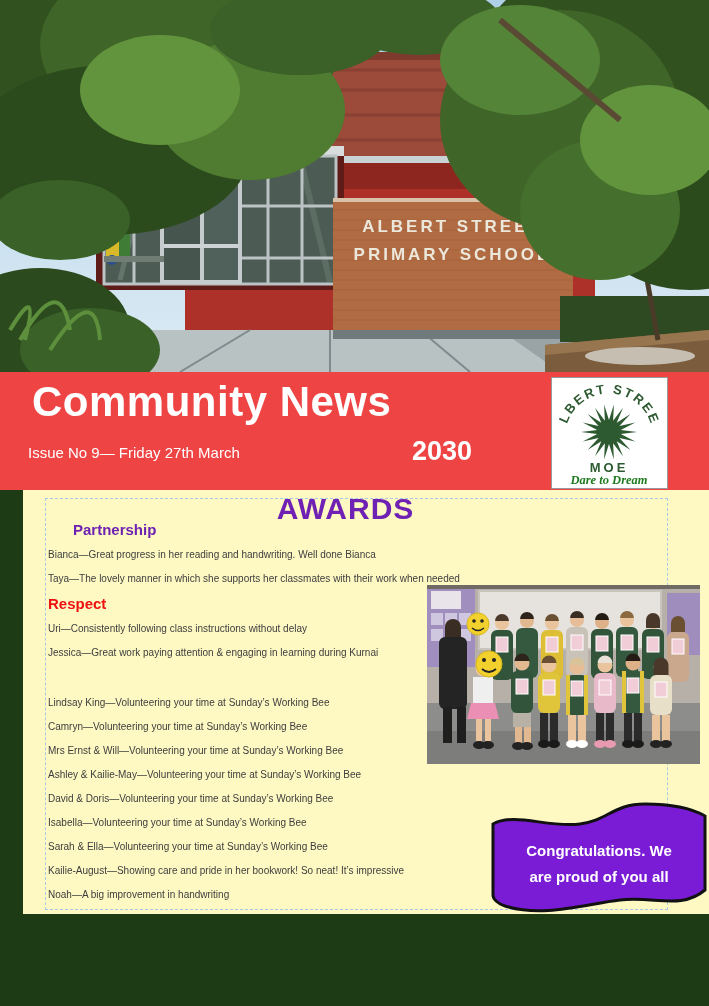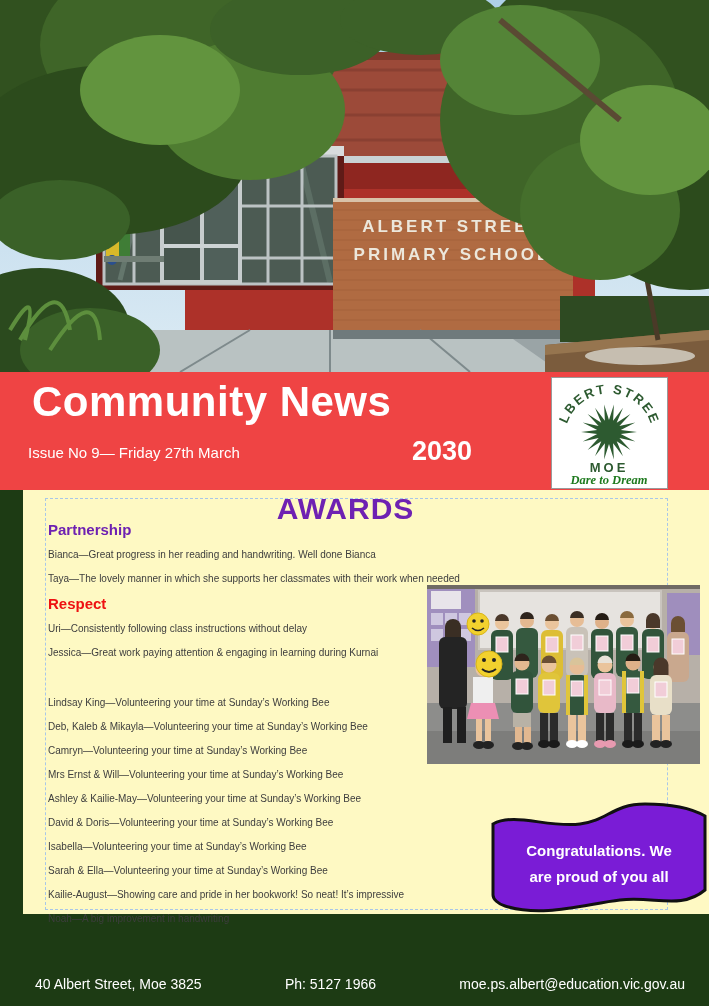--- a/index.html
+++ b/index.html
@@ -17,21 +17,21 @@
   .banner-issue{position:absolute;left:16px;top:72px;color:#fff;font-size:15px;margin-left:12px;}
   .banner-year{position:absolute;left:412px;top:64px;color:#fff;font-size:27px;font-weight:bold;}
   .logo-box{position:absolute;right:41px;top:5px;width:115px;height:110px;background:#fff;border:1px solid #9a9a9a;}
   
   .content{position:absolute;left:23px;top:490px;width:686px;height:424px;background:#fef9c3;}
   .dashed-frame{position:absolute;left:22px;top:8px;right:41px;bottom:4px;border:1px dashed #a8c7e8;}
   .awards-heading{position:absolute;left:0;top:2px;width:645px;text-align:center;
     color:#6e21b2;font-size:30px;font-weight:bold;letter-spacing:1px;}
   .award-text{position:absolute;left:25px;top:0;width:640px;padding-top:30px;color:#3d3d3d;}
   .sec-label{font-size:15px;font-weight:bold;line-height:19px;margin:0 0 7px 0;}
-  .sec-partnership{color:#6e21b2;}
+  .sec-partnership{color:#6e21b2;margin-left:25px;}
   .sec-respect{color:#ee1111;}
   .sec-pride{color:#c4008f;text-align:right;}
   .entry{font-size:10px;line-height:17px;margin:0 0 7px 0;}
   .entry.narrow{max-width:385px;}
   .entry.mid{max-width:430px;}
   .students-photo{position:absolute;left:404px;top:95px;width:273px;height:179px;}
   .congrats{position:absolute;left:462px;top:308px;width:228px;height:120px;}
   
   .footer{position:absolute;left:0;top:962px;width:709px;height:44px;background:#1d3b14;
     display:flex;align-items:center;justify-content:space-between;
@@ -187,21 +187,20 @@
       <p class="sec-label sec-partnership">Partnership</p>
       <p class="entry">Bianca—Great progress in her reading and handwriting.  Well done Bianca</p>
       <p class="entry">Taya—The lovely manner in which she supports her classmates with their work when needed</p>
 
       <p class="sec-label sec-respect">Respect</p>
       <p class="entry narrow">Uri—Consistently following class instructions without delay</p>
       <p class="entry narrow">Jessica—Great work paying attention &amp; engaging in learning during Kurnai</p>
 
       <p class="sec-label sec-pride">Pride</p>
       <p class="entry narrow">Lindsay King—Volunteering your time at Sunday’s Working Bee</p>
-      <p class="entry narrow">Deb, Kaleb &amp; Mikayla—Volunteering your time at Sunday’s Working Bee</p>
       <p class="entry">Camryn—Volunteering your time at Sunday’s Working Bee</p>
       <p class="entry mid">Mrs Ernst &amp; Will—Volunteering your time at Sunday’s Working Bee</p>
       <p class="entry mid">Ashley &amp; Kailie-May—Volunteering your time at Sunday’s Working Bee</p>
       <p class="entry mid">David &amp; Doris—Volunteering your time at Sunday’s Working Bee</p>
       <p class="entry mid">Isabella—Volunteering your time at Sunday’s Working Bee</p>
       <p class="entry mid">Sarah &amp; Ella—Volunteering your time at Sunday’s Working Bee</p>
       <p class="entry">Kailie-August—Showing care and pride in her bookwork! So neat! It’s impressive</p>
       <p class="entry">Noah—A big improvement in handwriting</p>
     </div>
 
@@ -377,19 +376,14 @@
     <div class="congrats">
       <svg width="228" height="120" viewBox="0 0 228 120">
         <path d="M 8,26 C 30,14 62,30 95,26 C 122,23 128,6 160,6 C 186,6 206,10 220,18
                  L 220,92 C 196,112 170,98 135,102 C 100,106 58,120 20,108 C 13,106 8,101 8,97 Z" fill="#7a1cd6" stroke="#111111" stroke-width="3"></path>
         <text x="114" y="58" text-anchor="middle" font-size="15" font-weight="bold" fill="#ffffff" font-family="Liberation Sans, sans-serif">Congratulations. We</text>
         <text x="114" y="84" text-anchor="middle" font-size="15" font-weight="bold" fill="#ffffff" font-family="Liberation Sans, sans-serif">are proud of you all</text>
       </svg>
     </div>
   </div>
 
-  <div class="footer">
-    <span>40 Albert Street, Moe 3825</span>
-    <span>Ph: 5127 1966</span>
-    <span>moe.ps.albert@education.vic.gov.au</span>
-  </div>
 
 </div>
 
 </body></html>

